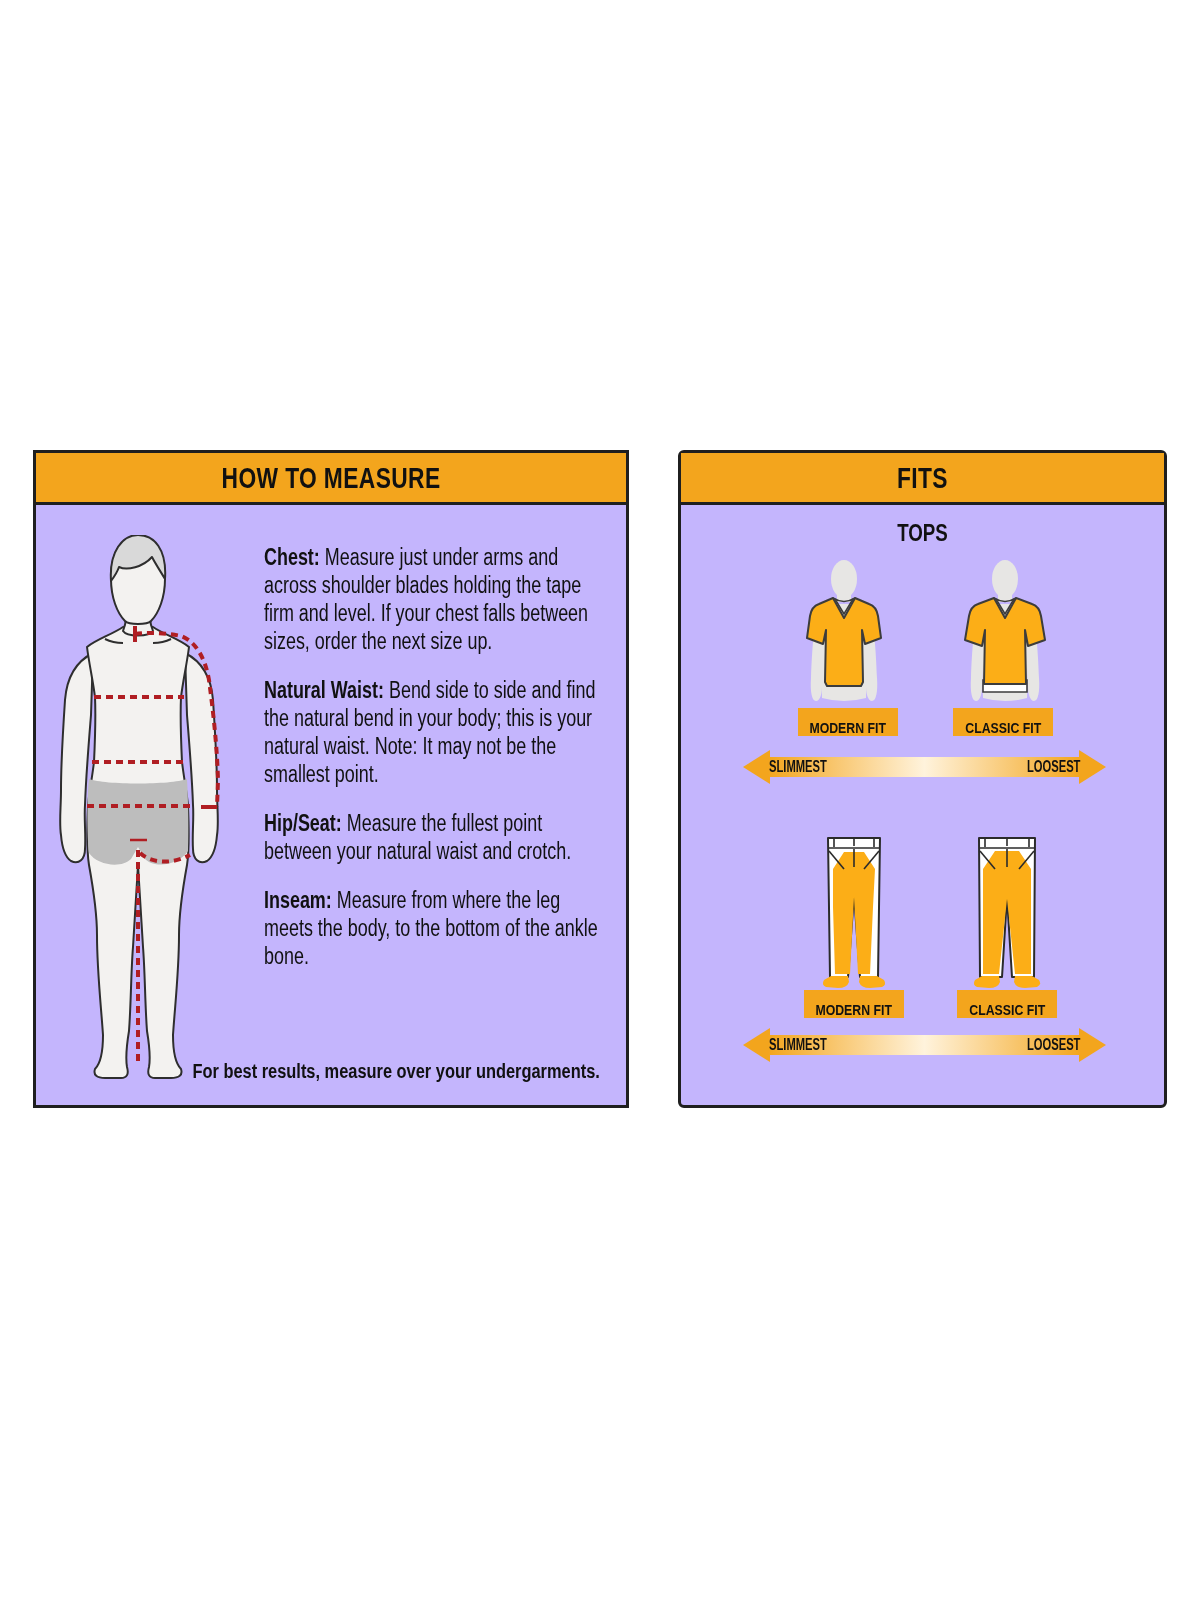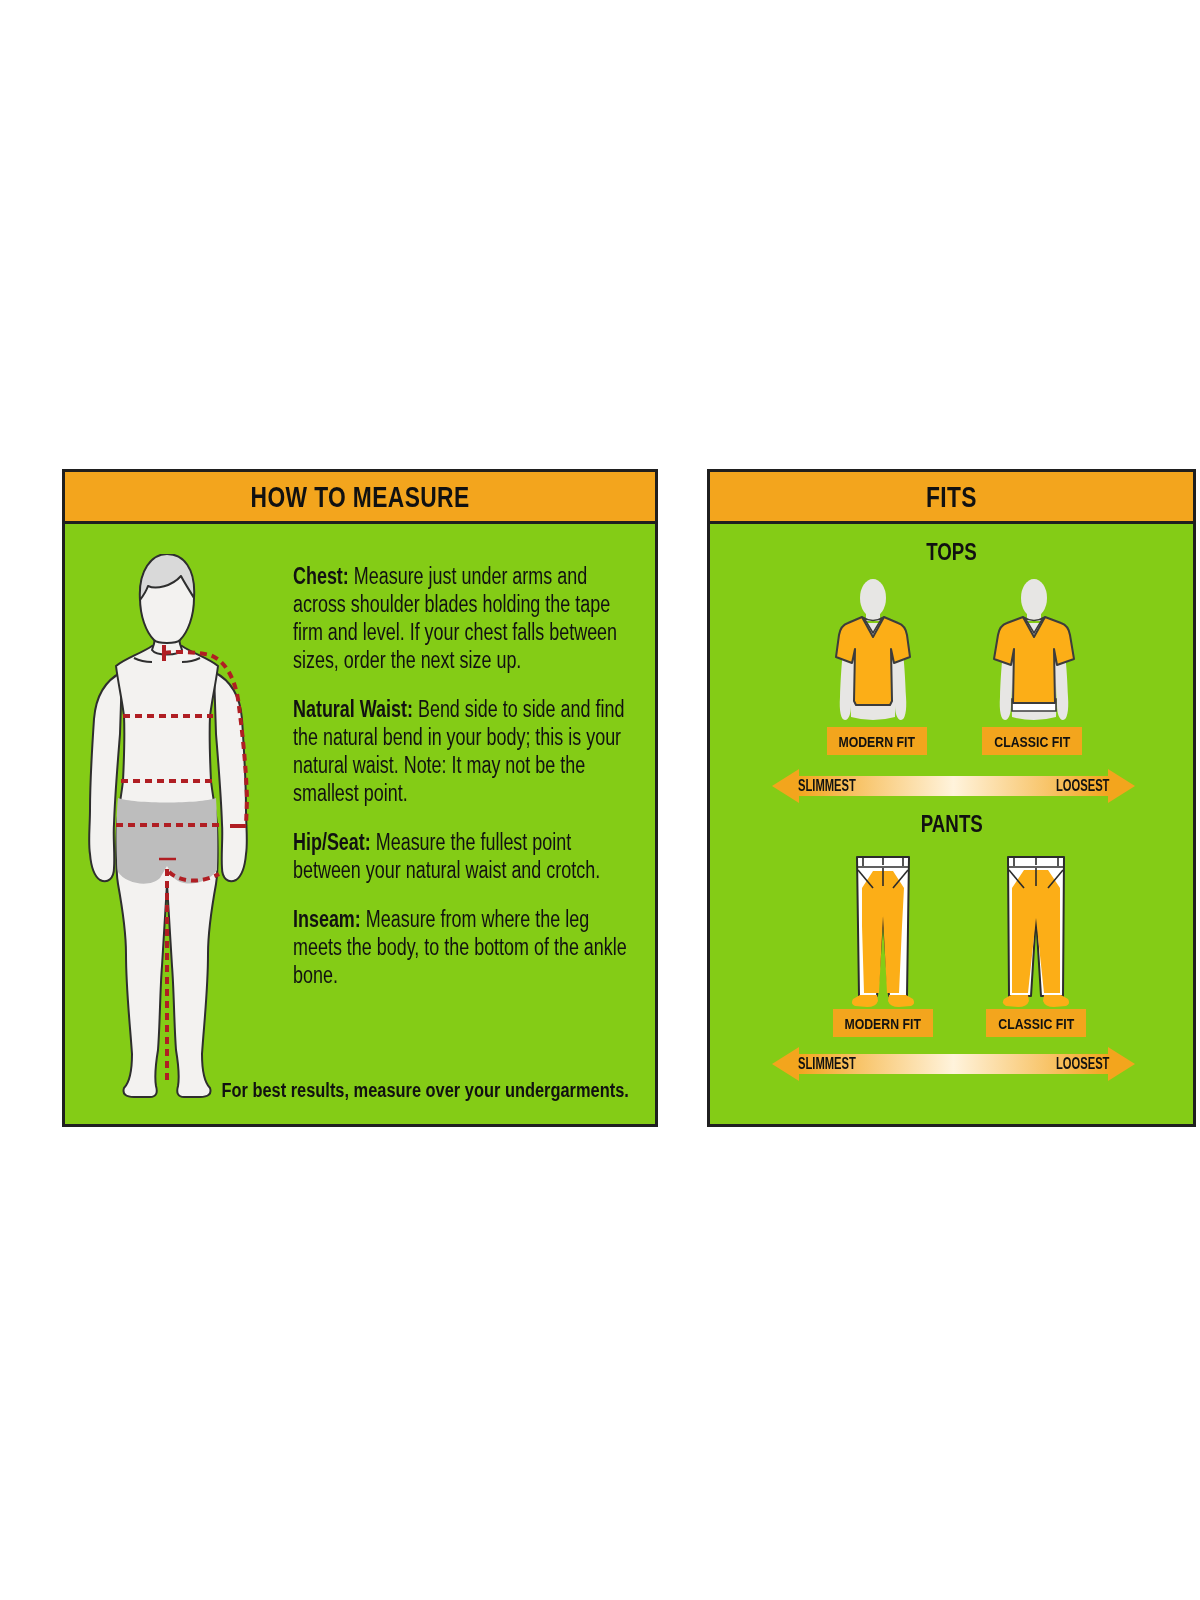--- a/index.html
+++ b/index.html
@@ -3,35 +3,35 @@
 <meta charset="utf-8">
 <style>
   :root{
     --accent:#F3A51D; --garment:#FCAE17; --measure-line:#B01E23;
     --panel-border:#1F1F1F; --body-fill:#F3F2F0; --body-outline:#2E2E2E;
     --hair-fill:#D9D9D9; --underwear-fill:#BDBDBD; --ink:#111111; --arrow-mid:#FFF3DC;
   }
   *{margin:0;padding:0;box-sizing:border-box;}
   html,body{background:#ffffff;}
   body{width:1200px;height:1600px;position:relative;font-family:"Liberation Sans",sans-serif;color:var(--ink);}
-  .panel{position:absolute;top:469px;height:658px;border:3px solid var(--panel-border);background:#84cc16;margin-left:29px;}
+  .panel{position:absolute;top:450px;height:658px;border:3px solid var(--panel-border);background:#c4b5fd;}
   .panel-header{height:52px;background:var(--accent);border-bottom:3px solid var(--panel-border);display:flex;align-items:center;justify-content:center;}
   .panel-title{font-weight:bold;font-size:30px;letter-spacing:.5px;transform:scaleX(.76);transform-origin:center;white-space:nowrap;}
   #measure-panel{left:33px;width:596px;}
-  #fits-panel{left:678px;width:489px;}
+  #fits-panel{left:678px;width:489px;border-radius:6px;}
 
   .measure-figure{position:absolute;left:22px;top:82px;width:162px;height:548px;}
   .measure-text{position:absolute;left:228px;top:90px;width:432px;font-size:23px;line-height:28px;transform:scaleX(.78);transform-origin:0 0;}
   .measure-text p{margin-bottom:21px;}
   .footnote{position:absolute;right:26px;bottom:22px;font-weight:bold;font-size:20px;white-space:nowrap;transform:scaleX(.82);transform-origin:100% 50%;}
 
   .group-heading{position:absolute;width:100%;text-align:center;font-weight:bold;font-size:24px;}
   .group-heading span{display:inline-block;transform:scaleX(.78);transform-origin:center;white-space:nowrap;}
   .fit-figure{position:absolute;}
-  .fit-tag{position:absolute;width:100px;height:28px;background:var(--accent);display:flex;align-items:center;justify-content:center;}
+  .fit-tag{position:absolute;width:100px;height:28px;background:var(--accent);display:flex;align-items:flex-end;justify-content:center;}
   .fit-tag span{font-weight:bold;font-size:15px;transform:scaleX(.82);transform-origin:center;white-space:nowrap;}
   .scale-arrow{position:absolute;left:62px;width:363px;height:34px;}
   .scale-arrow svg{position:absolute;inset:0;}
   .scale-label{position:absolute;top:50%;transform:translateY(-50%) scaleX(.70);font-weight:bold;font-size:16px;white-space:nowrap;}
   .scale-label.left{left:26px;transform-origin:0 50%;}
   .scale-label.right{right:26px;transform-origin:100% 50%;}
 </style>
 </head>
 <body>
 
@@ -172,21 +172,20 @@
         </linearGradient>
       </defs>
       <polygon points="0,17 27,0 27,34" fill="var(--accent)"></polygon>
       <polygon points="363,17 336,0 336,34" fill="var(--accent)"></polygon>
       <rect x="25" y="7" width="313" height="20" fill="url(#grad1)"></rect>
     </svg>
     <span class="scale-label left">SLIMMEST</span>
     <span class="scale-label right">LOOSEST</span>
   </div>
 
-  <div class="group-heading" style="top:338px;"><span>PANTS</span></div>
 
   <svg class="fit-figure" style="left:137px;top:384px;width:72px;height:154px;" viewBox="0 0 72 154" aria-hidden="true">
 
     <path d="M10,1 L62,1 L60,140 L42,140 L36,58 L30,140 L12,140 Z" fill="#ffffff" stroke="#2B2B2B" stroke-width="2" stroke-linejoin="round"></path>
 
     <g fill="var(--garment)" stroke="none">
       <path d="M15,32 L26,15 L46,15 L57,32 L55,70 L52,137 L40,137 L36,60 L32,137 L17,137 L15,70 Z"></path>
       <path d="M13,139 L30,139 L31,145 Q29,151 20,151 L8,150 Q3,148 6,143 Z"></path>
       <path d="M59,139 L42,139 L41,145 Q43,151 52,151 L64,150 Q69,148 66,143 Z"></path>
     </g>

